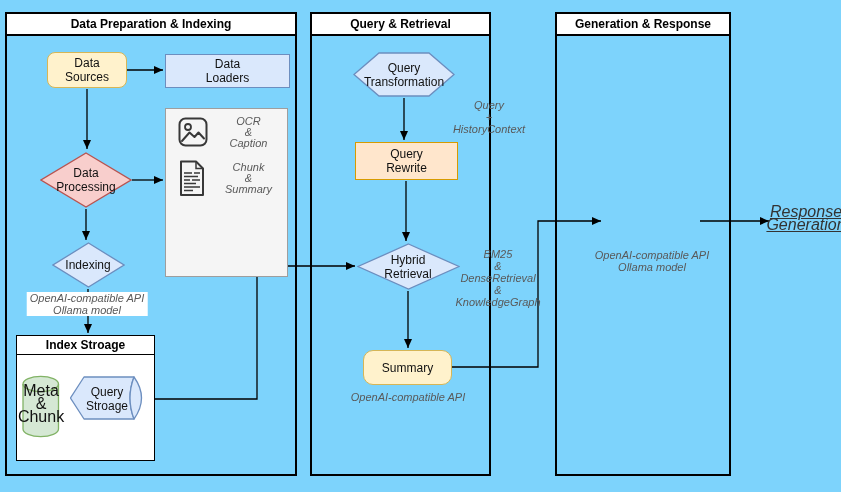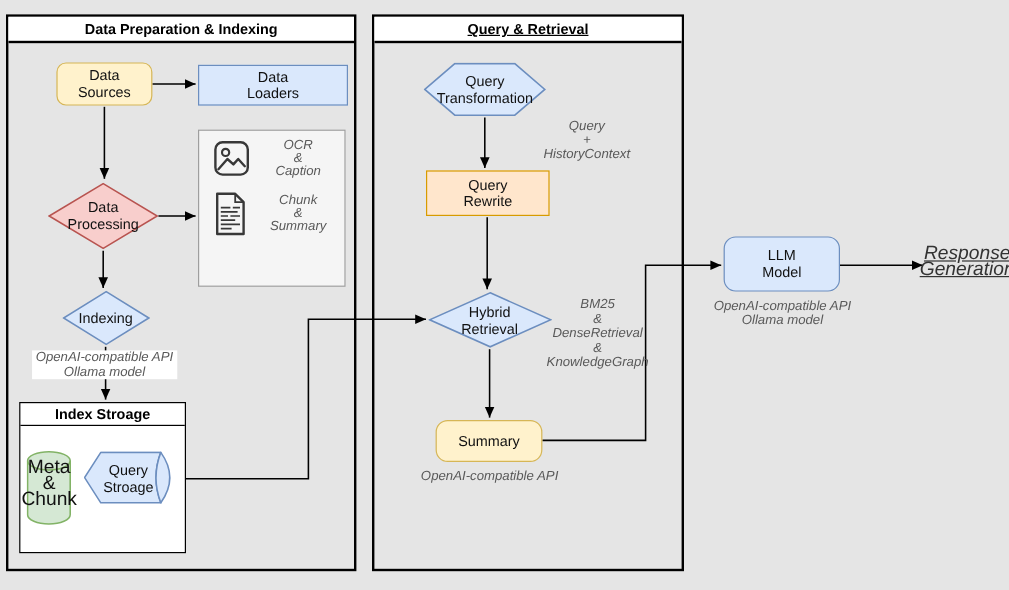--- a/index.html
+++ b/index.html
@@ -1,17 +1,17 @@
 <!DOCTYPE html>
 <html><head>
 <meta charset="utf-8">
 <style>
   html,body{margin:0;padding:0;background:#ffffff;}
   .canvas{
-    position:relative;width:841px;height:492px;background:#e5e5e5;
+    position:relative;width:841px;height:492px;background:#7dd3fc;
     font-family:"Liberation Sans", sans-serif;overflow:hidden;
   }
   .section{position:absolute;top:12px;height:464px;border:2px solid #000;background:transparent;z-index:0;box-sizing:border-box;}
   .section-title{height:20px;border-bottom:2px solid #000;display:flex;align-items:center;justify-content:center;
     font-size:12px;font-weight:bold;color:#000;background:#fff;}
   .conn{position:absolute;left:0;top:0;z-index:1;pointer-events:none;}
   .shape{position:absolute;z-index:2;}
   .box{position:absolute;z-index:2;border:1px solid;display:flex;align-items:center;justify-content:center;
     text-align:center;white-space:pre-line;font-size:12px;line-height:14px;color:#111;box-sizing:border-box;}
   .lbl{position:absolute;z-index:3;transform:translate(-50%,-50%);text-align:center;white-space:pre-line;
@@ -30,22 +30,25 @@
   .panel-label{flex:1;text-align:center;font-style:italic;font-size:11px;line-height:11px;white-space:pre-line;}
 </style>
 </head>
 <body>
 
 <div class="canvas">
 
   <div class="section" style="left:5px;width:292px;">
     <div class="section-title">Data Preparation &amp; Indexing</div>
   </div>
-  <div class="section" style="left:310px;width:260px;text-decoration:underline;">
+  <div class="section" style="left:310px;width:181px;">
     <div class="section-title">Query &amp; Retrieval</div>
+  </div>
+  <div class="section" style="left:555px;width:176px;">
+    <div class="section-title">Generation &amp; Response</div>
   </div>
 
   <svg class="conn" width="841" height="492">
     <defs>
       <marker id="arrow" markerUnits="userSpaceOnUse" markerWidth="10" markerHeight="10" refX="9" refY="5" orient="auto">
         <path d="M0,1 L9,5 L0,9 Z" fill="#000"></path>
       </marker>
     </defs>
     <g stroke="#000" stroke-width="1.3" fill="none">
       <path d="M127,70 H163" marker-end="url(#arrow)"></path>
@@ -67,21 +70,21 @@
 
   <div class="box" style="left: 165px; top: 54px; width: 125px; height: 34px; background-color: rgb(218, 232, 252); border-color: rgb(108, 142, 191);">Data
 Loaders</div>
 
   <svg class="shape" style="left:40px;top:152px;" width="92" height="56">
     <polygon points="46,1 91,28 46,55 1,28" stroke-width="1.3" fill="#F8CECC" stroke="#B85450"></polygon>
   </svg>
   <div class="lbl" style="left:86px;top:180px;">Data
 Processing</div>
 
-  <div class="panel" style="left: 165px; top: 108px; width: 123px; height: 131px; background-color: rgb(245, 245, 245); border-color: rgb(158, 158, 158);">
+  <div class="panel" style="left: 165px; top: 108px; width: 123px; height: 169px; background-color: rgb(245, 245, 245); border-color: rgb(158, 158, 158);">
     <div class="panel-row" style="top:6px;height:34px;">
       <div class="panel-icon">
         <svg width="30" height="30" viewBox="0 0 30 30">
           <rect x="1.5" y="1.5" width="27" height="27" rx="6" fill="none" stroke="#383838" stroke-width="2"></rect>
           <circle cx="10" cy="10" r="3" fill="none" stroke="#383838" stroke-width="1.8"></circle>
           <path d="M4,24 L11.5,15.5 L16.5,20 L20.5,15.5 L26,21.5" fill="none" stroke="#383838" stroke-width="2" stroke-linecap="round" stroke-linejoin="round"></path>
         </svg>
       </div>
       <div class="panel-label" style="color: rgb(89, 89, 89);">OCR
 &amp;
@@ -147,21 +150,19 @@
 Retrieval</div>
   <div class="note" style="left: 498px; top: 278px; color: rgb(89, 89, 89);">BM25
 &amp;
 DenseRetrieval
 &amp;
 KnowledgeGraph</div>
 
   <div class="box" style="left: 363px; top: 350px; width: 89px; height: 35px; border-radius: 10px; background-color: rgb(255, 242, 204); border-color: rgb(214, 182, 86);">Summary</div>
   <div class="note" style="left: 408px; top: 397px; color: rgb(89, 89, 89);">OpenAI-compatible API</div>
 
-  <div class="box" style="left: 603px; top: 197px; width: 97px; height: 46px; border-radius: 10px; background-color: rgb(218, 232, 252); border-color: rgb(108, 142, 191);">LLM
-Model</div>
   <div class="note" style="left: 652px; top: 261px; color: rgb(89, 89, 89);">OpenAI-compatible API
 Ollama model</div>
 
   <div class="endpoint" style="left:806px;top:218px;">Response
 Generation</div>
 
 </div>
 
 </body></html>

